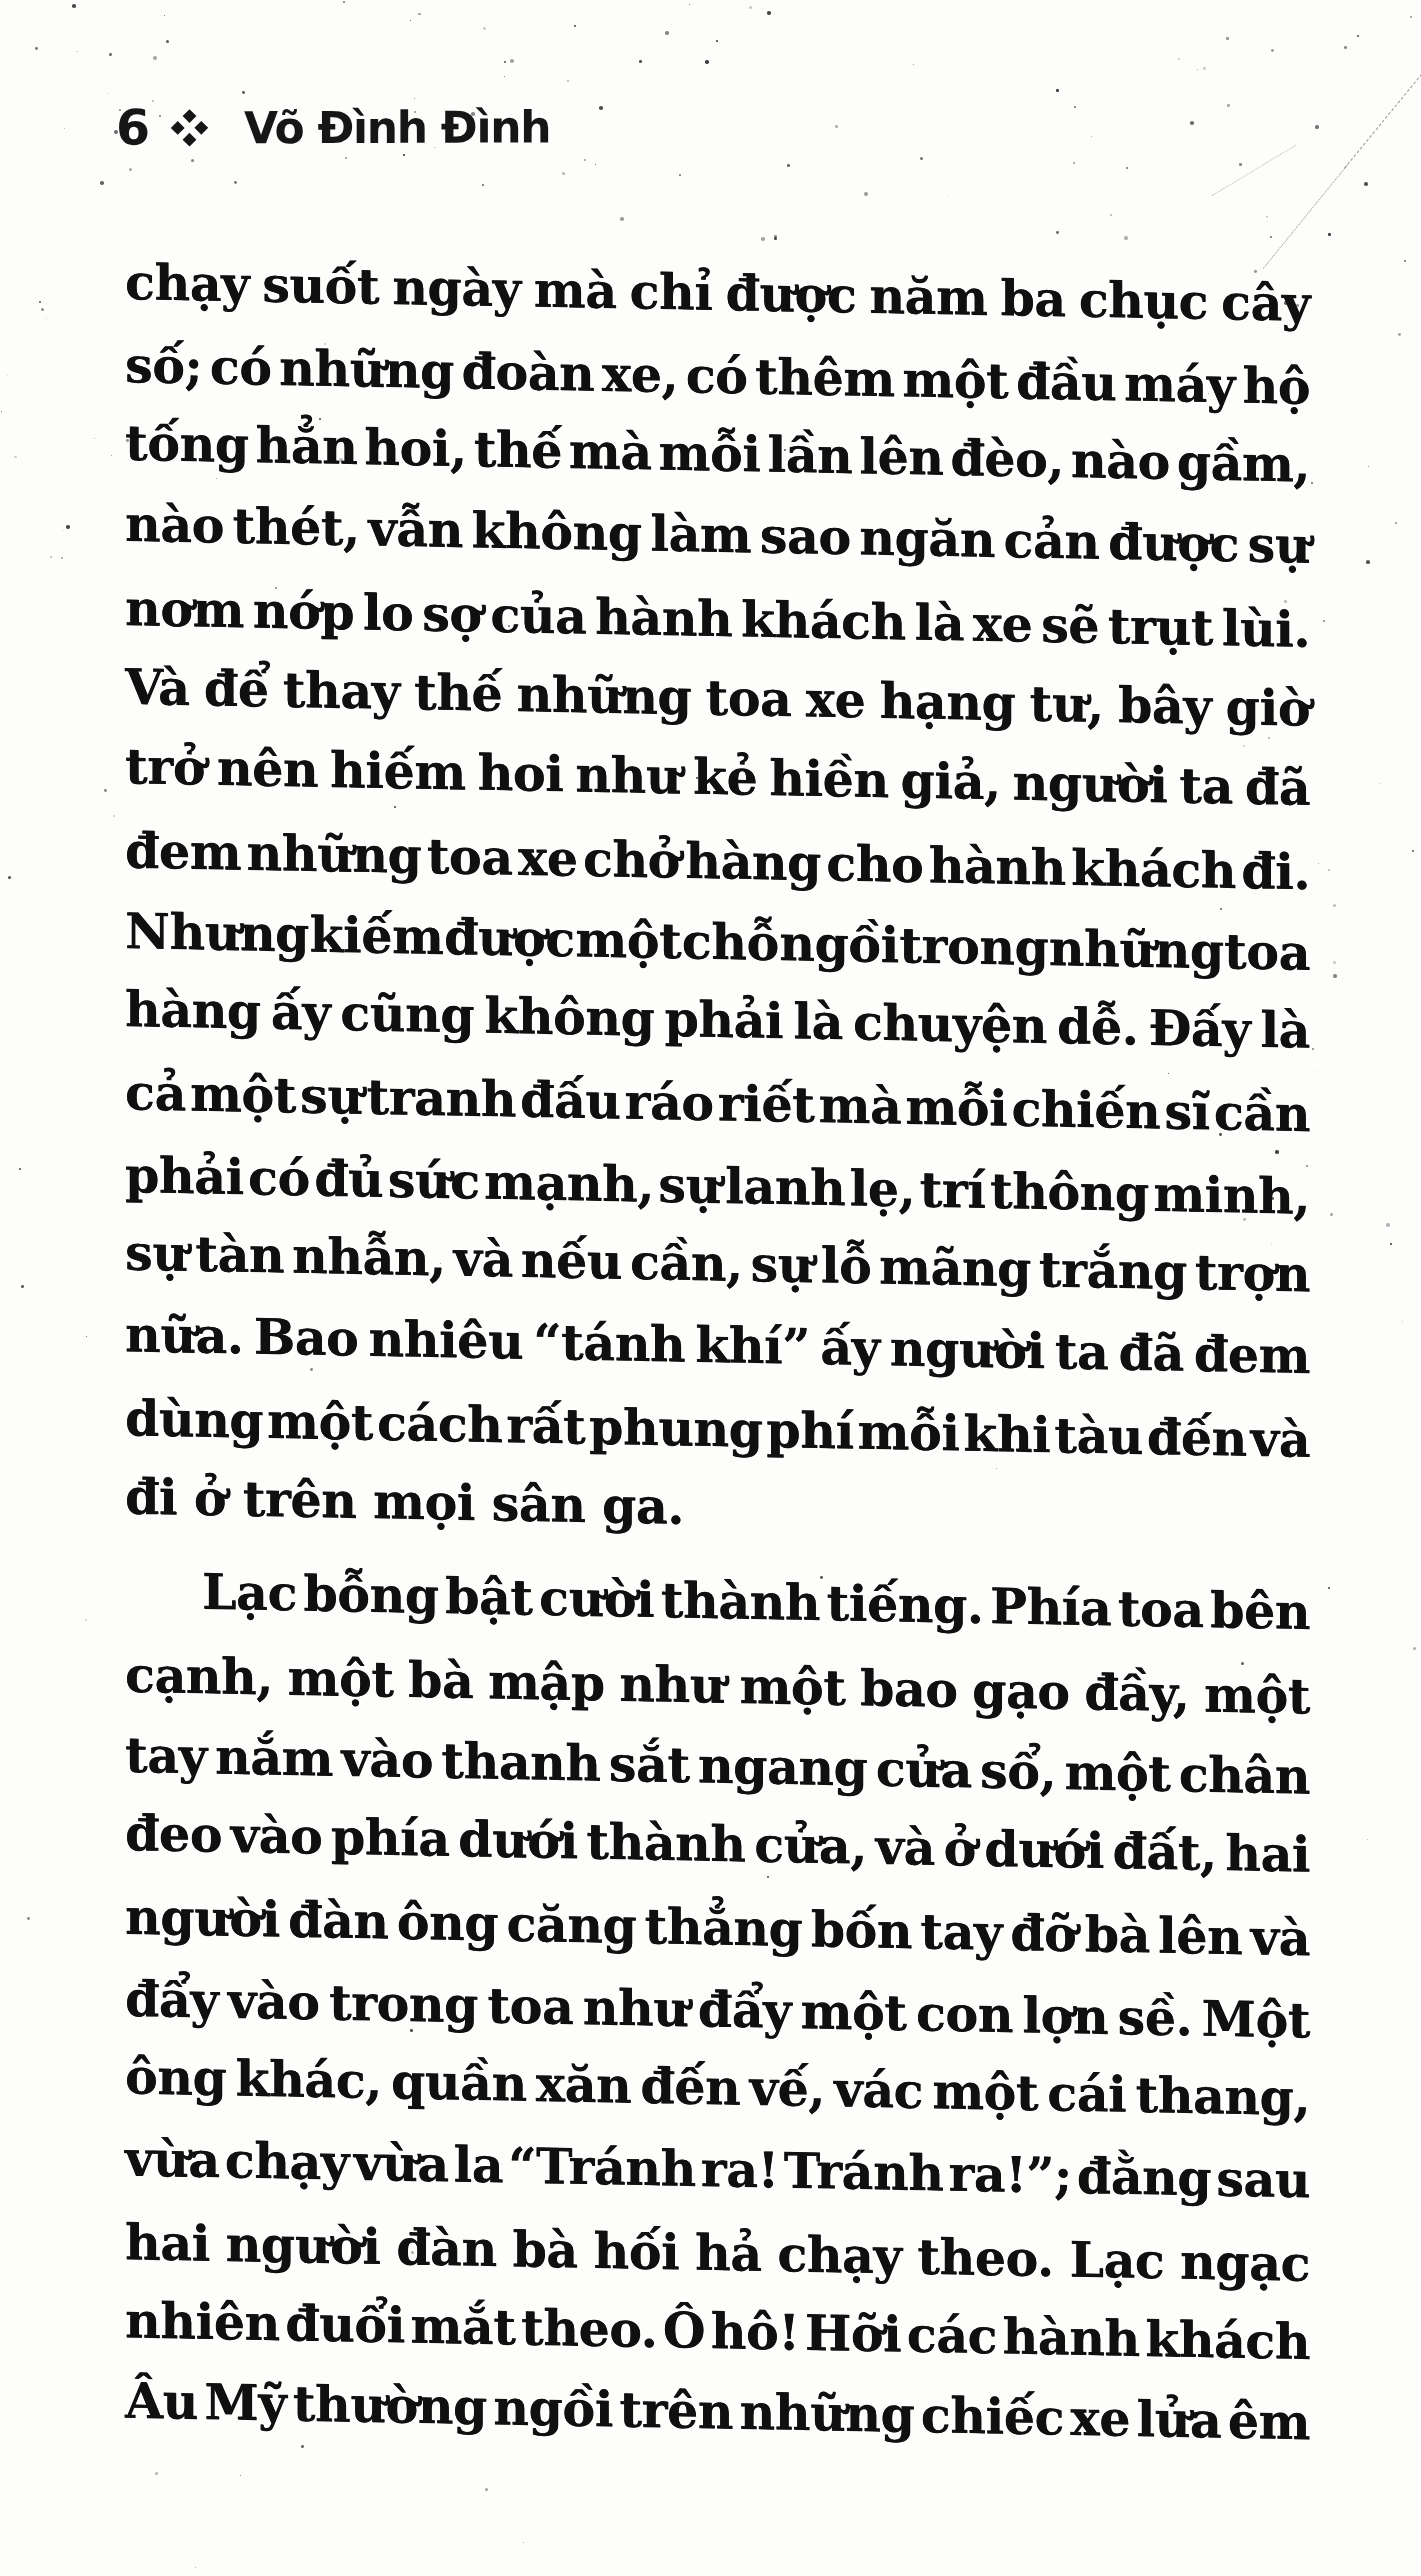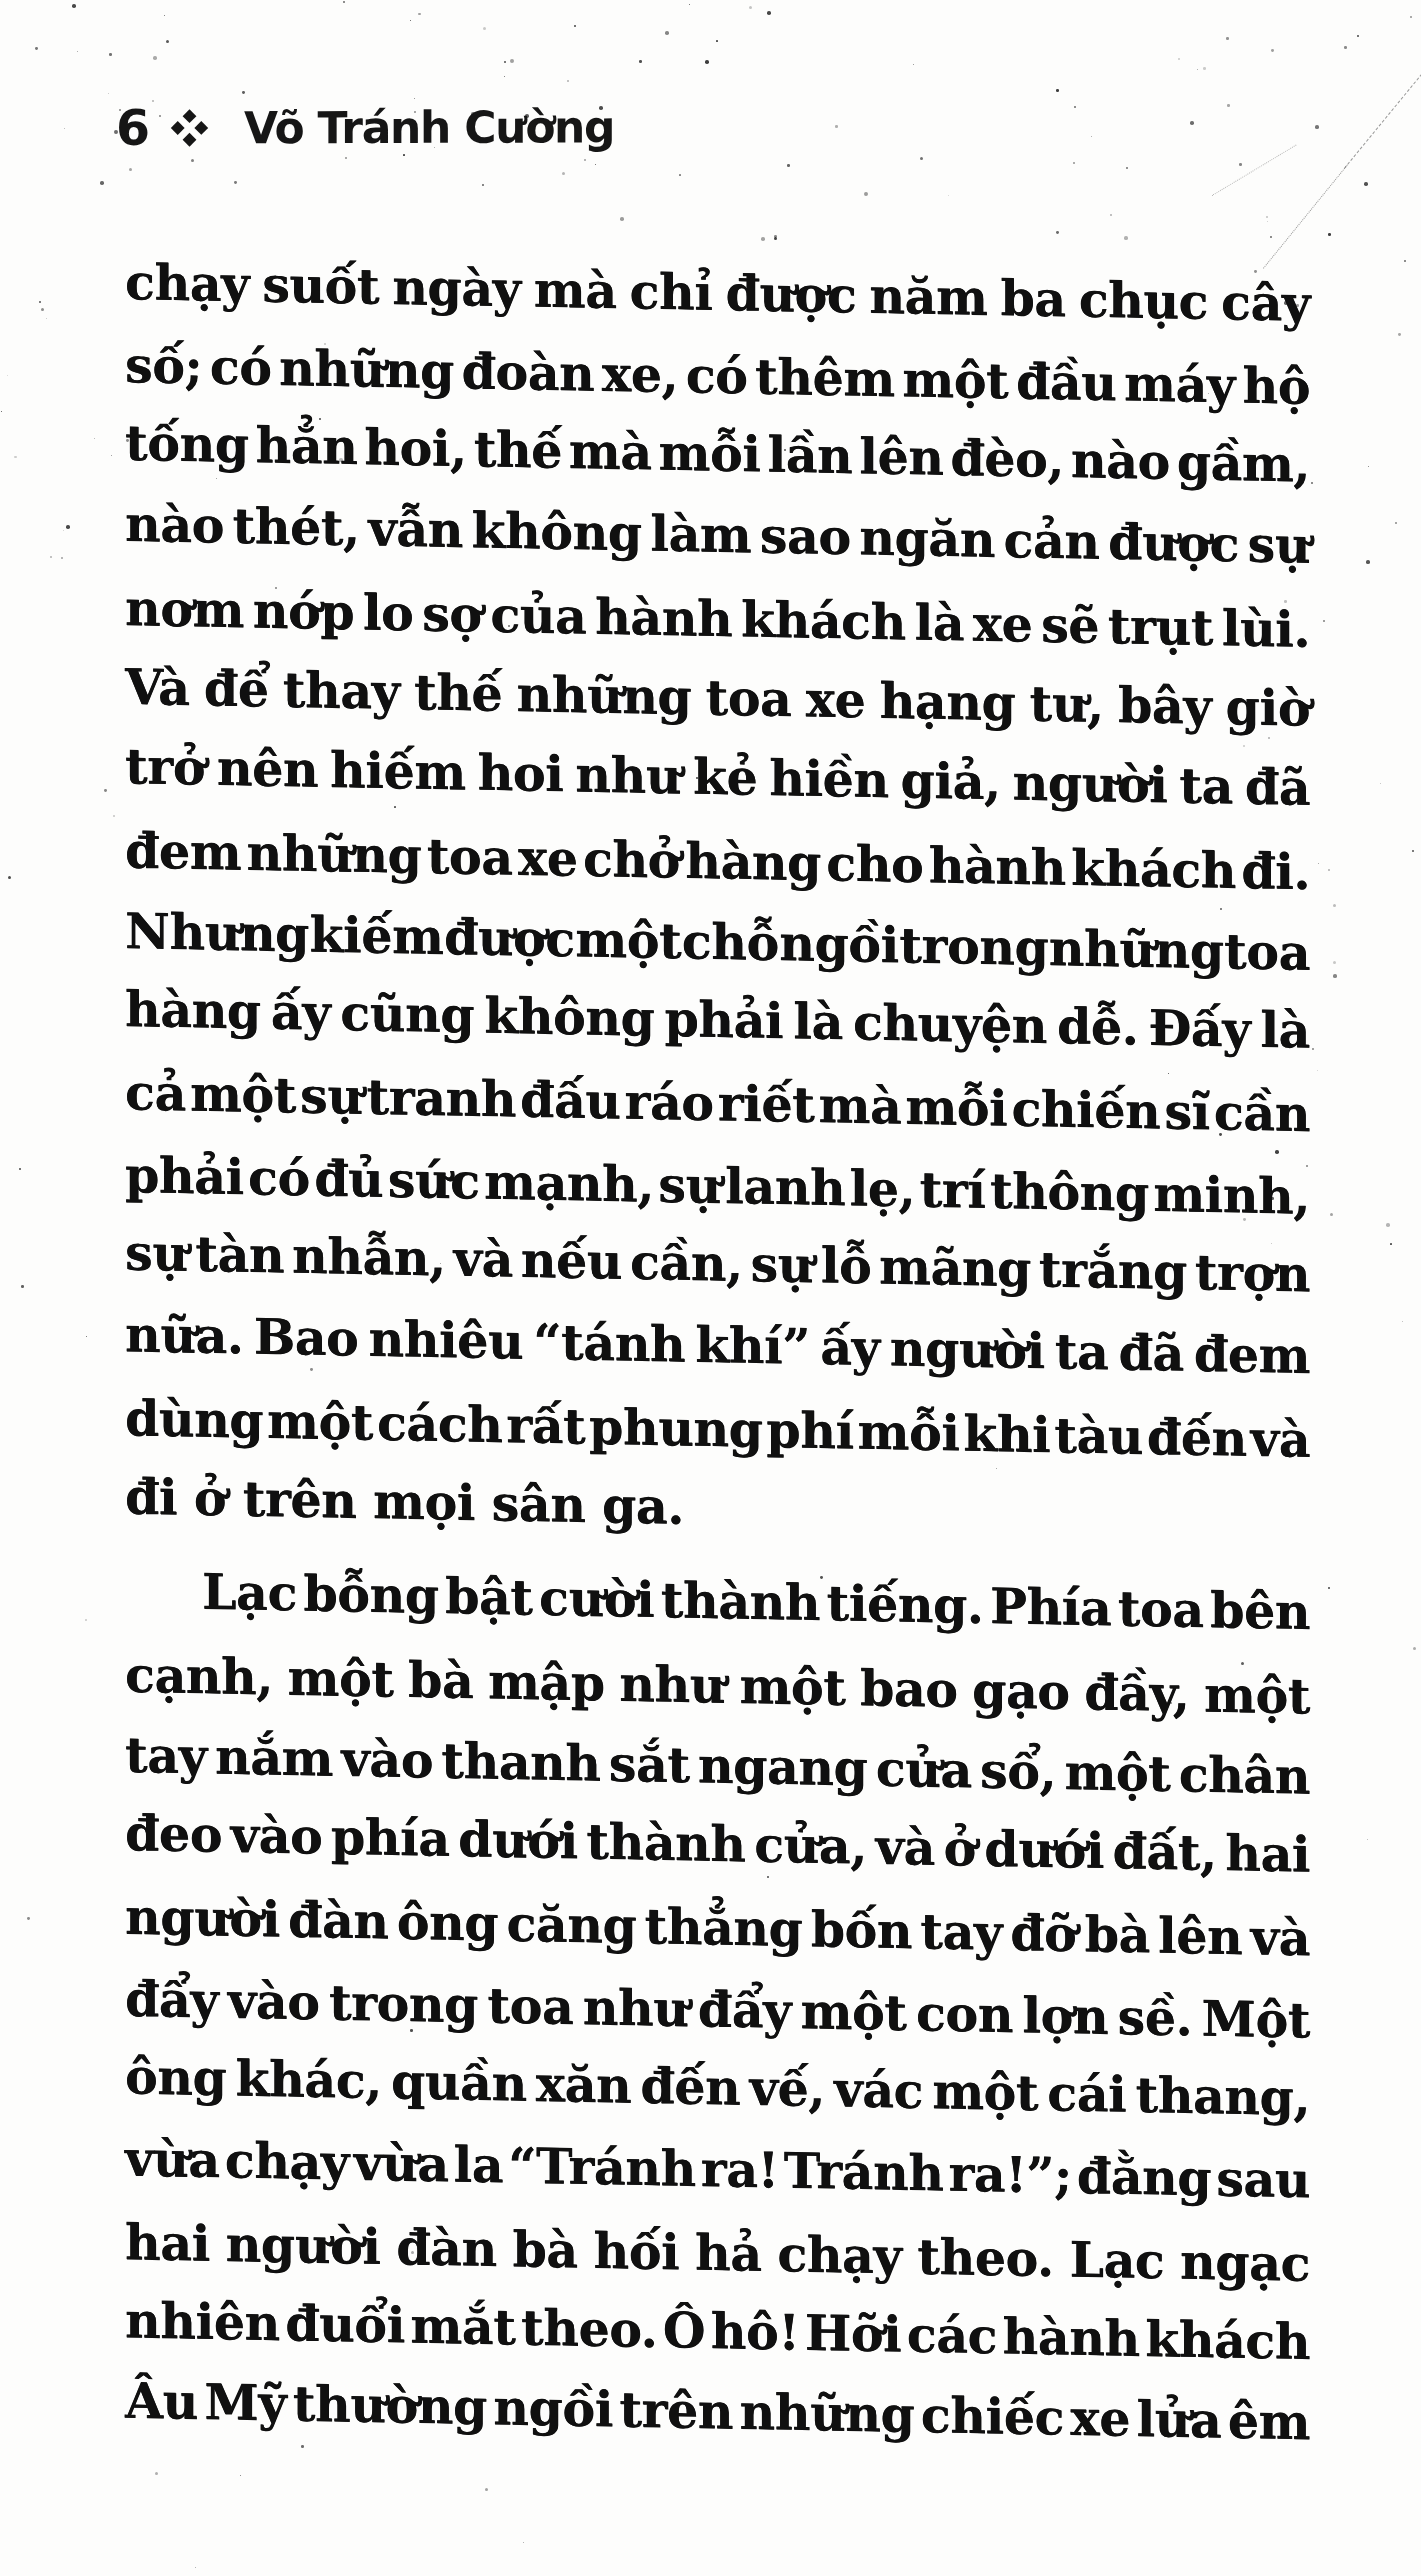--- a/index.html
+++ b/index.html
@@ -238,21 +238,21 @@
     <span class="diamond">
       <svg viewBox="0 0 48 48" width="39" height="39" aria-hidden="true">
         <g fill="#161616">
           <path d="M24 1 L32.5 9.5 L24 18 L15.5 9.5 Z"></path>
           <path d="M24 30 L32.5 38.5 L24 47 L15.5 38.5 Z"></path>
           <path d="M9.5 15.5 L18 24 L9.5 32.5 L1 24 Z"></path>
           <path d="M38.5 15.5 L47 24 L38.5 32.5 L30 24 Z"></path>
         </g>
       </svg>
     </span>
-    <span class="author">Võ Tránh Cường</span>
+    <span class="author">Võ Đình Đình</span>
   </div>
 
   <div class="bodytext" id="bodytext">
       <div class="para">
         <div class="line just" style="transform: translateY(0px);">
           <span>chạy</span>
           <span>suốt</span>
           <span>ngày</span>
           <span>mà</span>
           <span>chỉ</span>

